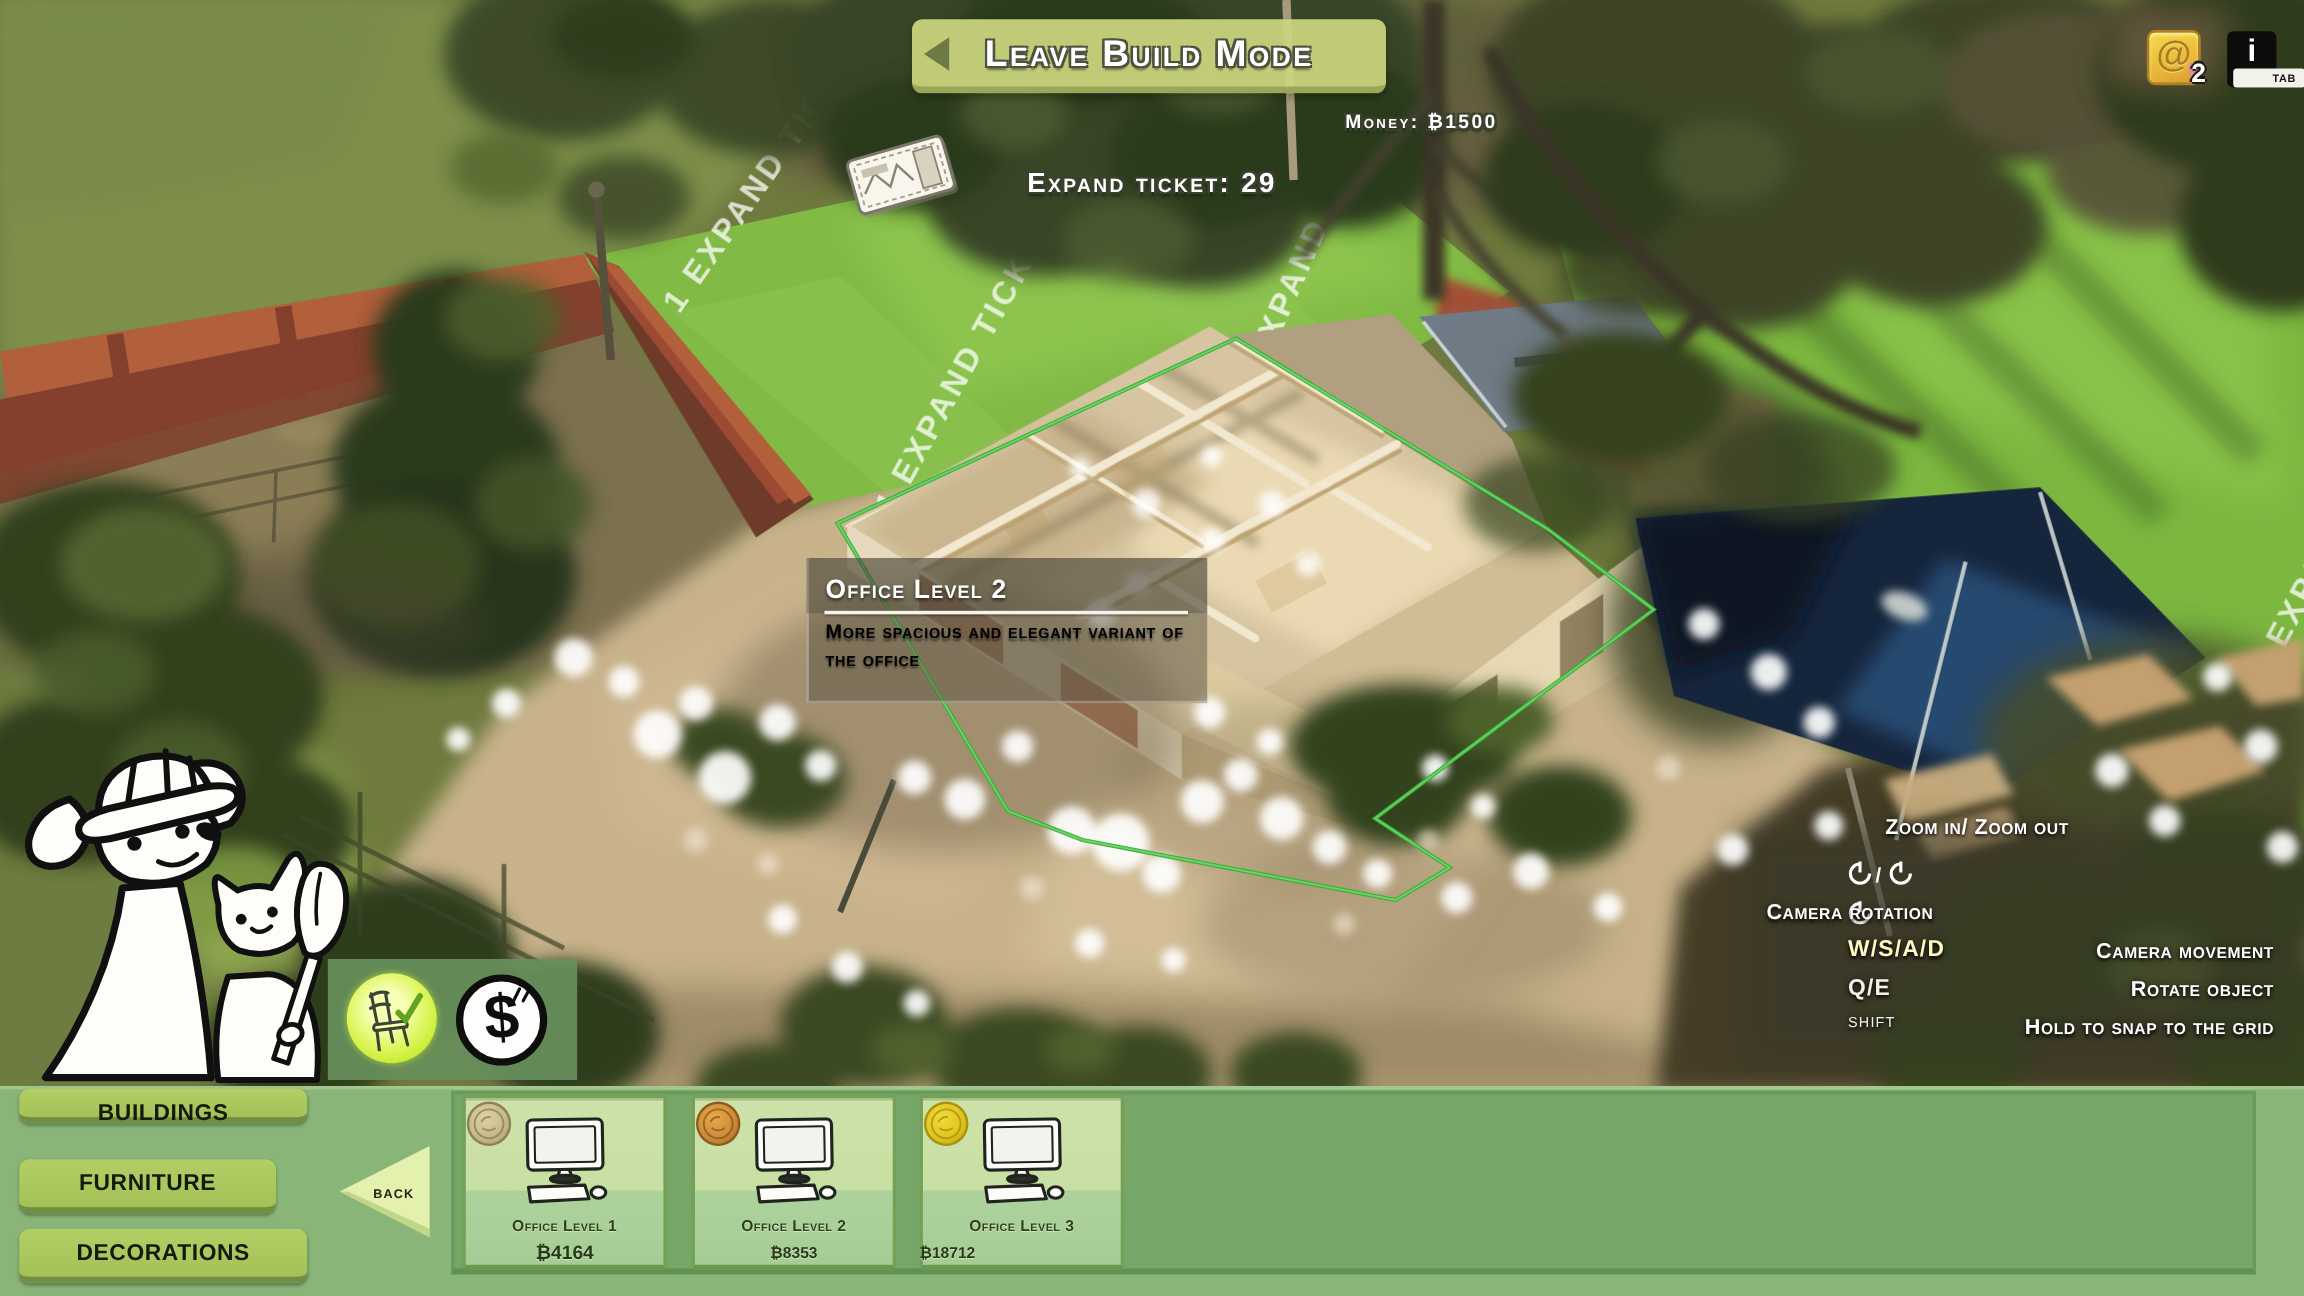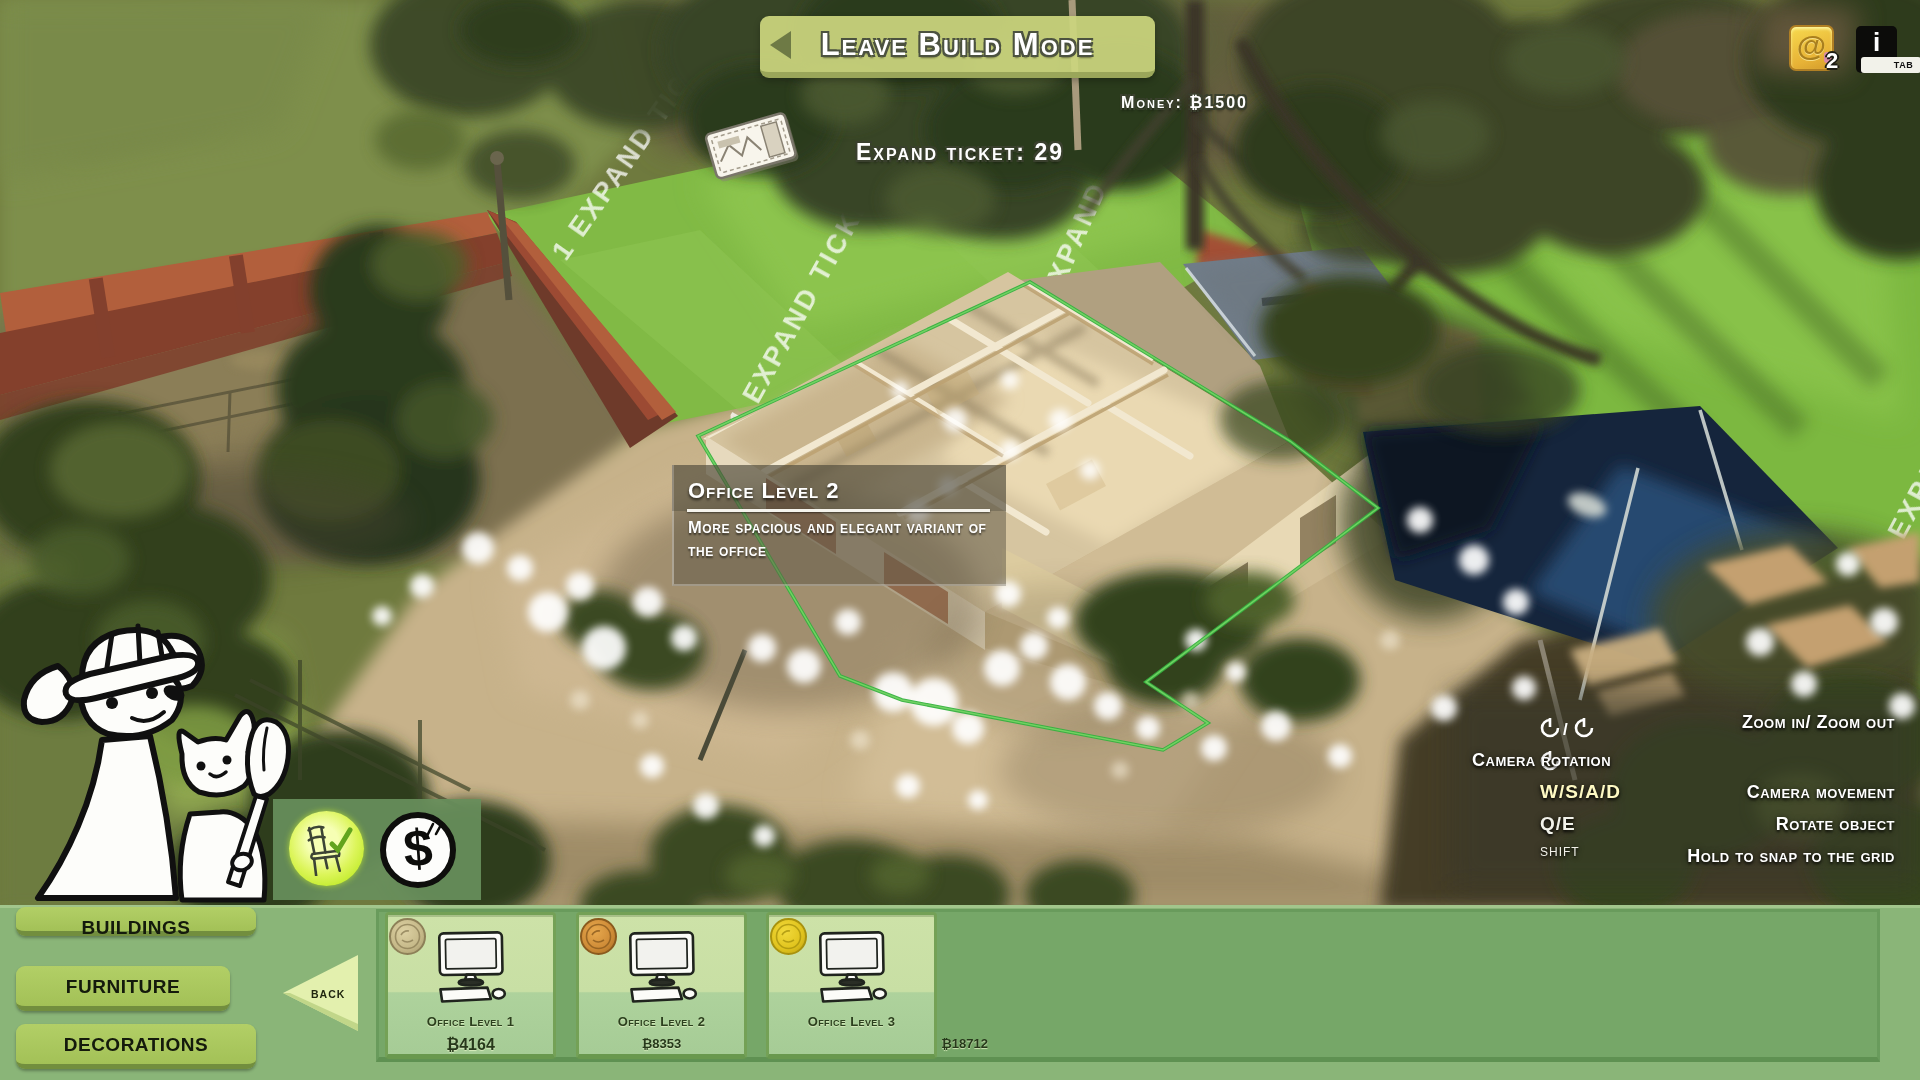--- a/index.html
+++ b/index.html
@@ -445,21 +445,21 @@
 
 <div class="abs" style="left:672px;top:465px;width:334px;height:121px;background:rgba(96,88,70,.52);
   border-left:2px solid rgba(255,255,255,.35);border-bottom:2px solid rgba(255,255,255,.28);box-sizing:border-box;"></div>
 <div class="abs" style="left:672px;top:465px;width:334px;height:46px;background:rgba(58,56,46,.30);"></div>
 
 <div class="abs sc" style="left:688px;top:478px;font-size:22px;font-weight:bold;color:#fff;letter-spacing:1px;
   text-shadow:0 2px 3px rgba(0,0,0,.7);">Office Level 2</div>
 
 <div class="abs" style="left:687px;top:509px;width:303px;height:2.5px;background:#f5f3ec;box-shadow:0 1px 2px rgba(0,0,0,.5);"></div>
 
-<div class="abs sc" style="left:688px;top:516px;width:310px;font-size:16.5px;font-weight:bold;color:#ffffff;
+<div class="abs sc" style="left:688px;top:516px;width:310px;font-size:16.5px;font-weight:bold;color:#000000;
   letter-spacing:.6px;line-height:23px;text-shadow:0 2px 2px rgba(0,0,0,.6);">More spacious and elegant variant of the office</div>
 
 <div class="abs" style="left:1540px;top:715px;width:60px;">
   <svg width="58" height="24" viewBox="0 0 58 24">
     <g stroke="#fff" fill="none" stroke-width="2.6">
       <circle cx="10" cy="13" r="8" stroke-dasharray="38 12"></circle>
       <line x1="10" y1="3" x2="10" y2="12"></line>
       <circle cx="44" cy="13" r="8" stroke-dasharray="38 12"></circle>
       <line x1="44" y1="3" x2="44" y2="12"></line>
     </g>
@@ -474,21 +474,21 @@
     </g>
   </svg>
 </div>
 <div class="abs" style="left:1540px;top:781px;font-size:19px;font-weight:bold;color:#fef9c3;letter-spacing:1px;
   text-shadow:0 2px 3px rgba(0,0,0,.8),0 0 6px rgba(0,0,0,.6);">W/S/A/D</div>
 <div class="abs" style="left:1540px;top:813px;font-size:19px;font-weight:bold;color:#f2f2ea;letter-spacing:1px;
   text-shadow:0 2px 3px rgba(0,0,0,.8),0 0 6px rgba(0,0,0,.6);">Q/E</div>
 <div class="abs" style="left:1540px;top:845px;font-size:12px;font-weight:normal;color:#f2f2ea;letter-spacing:1px;
   text-shadow:0 2px 3px rgba(0,0,0,.8),0 0 6px rgba(0,0,0,.6);">SHIFT</div>
 
-<div class="abs sc" style="left:1400px;top:712px;width:495px;text-align:right;font-size:18px;font-weight:bold;color:#fff;
+<div class="abs sc" style="left:1400px;top:679px;width:495px;text-align:center;font-size:18px;font-weight:bold;color:#fff;
   letter-spacing:.5px;text-shadow:0 2px 3px rgba(0,0,0,.85),0 0 6px rgba(0,0,0,.5);">Zoom in/ Zoom out</div>
 <div class="abs sc" style="left:1472px;top:750px;width:495px;text-align:left;font-size:18px;font-weight:bold;color:#fff;
   letter-spacing:.5px;text-shadow:0 2px 3px rgba(0,0,0,.85),0 0 6px rgba(0,0,0,.5);">Camera rotation</div>
 <div class="abs sc" style="left:1400px;top:782px;width:495px;text-align:right;font-size:18px;font-weight:bold;color:#fff;
   letter-spacing:.5px;text-shadow:0 2px 3px rgba(0,0,0,.85),0 0 6px rgba(0,0,0,.5);">Camera movement</div>
 <div class="abs sc" style="left:1400px;top:814px;width:495px;text-align:right;font-size:18px;font-weight:bold;color:#fff;
   letter-spacing:.5px;text-shadow:0 2px 3px rgba(0,0,0,.85),0 0 6px rgba(0,0,0,.5);">Rotate object</div>
 <div class="abs sc" style="left:1400px;top:846px;width:495px;text-align:right;font-size:18px;font-weight:bold;color:#fff;
   letter-spacing:.5px;text-shadow:0 2px 3px rgba(0,0,0,.85),0 0 6px rgba(0,0,0,.5);">Hold to snap to the grid</div>
 
@@ -650,15 +650,15 @@
 </svg>
 
 <div class="abs" style="left:770px;top:918px;width:37px;height:37px;border-radius:50%;
   background:radial-gradient(circle at 40% 35%,#f2da3c,#e0c31d 60%,#b89b0e);border:2.5px solid #a8920e;box-sizing:border-box;"></div>
 <svg class="abs" style="left:770px;top:918px;" width="37" height="37" viewBox="0 0 37 37">
   <circle cx="18.5" cy="18.5" r="12" fill="none" stroke="#a8920e" stroke-width="1.6" opacity=".8"></circle>
   <path d="M12,17 Q15,12 20,13 M13,22 Q18,26 24,22" stroke="#a8920e" stroke-width="1.6" fill="none" opacity=".8"></path>
 </svg>
 <div class="abs sc" style="left:766px;top:1014px;width:171px;text-align:center;font-size:13px;font-weight:bold;
   color:#2c401e;letter-spacing:.4px;text-shadow:0 1px 1px rgba(230,245,200,.8);">Office Level 3</div>
-<div class="abs" style="left:766px;top:1036px;width:191px;text-align:right;font-size:13px;font-weight:bold;
-  color:#27391b;text-shadow:0 1px 1px rgba(230,245,200,.8);margin-left:31px;">₿18712</div>
+<div class="abs" style="left:766px;top:1036px;width:191px;text-align:left;font-size:13px;font-weight:bold;
+  color:#27391b;text-shadow:0 1px 1px rgba(230,245,200,.8);">₿18712</div>
 </div>
 
 </body></html>

